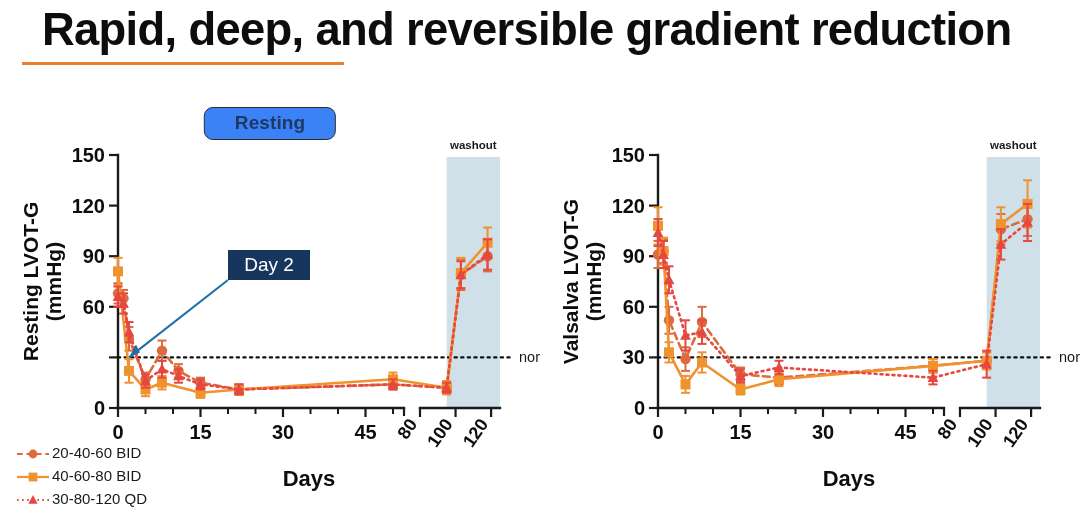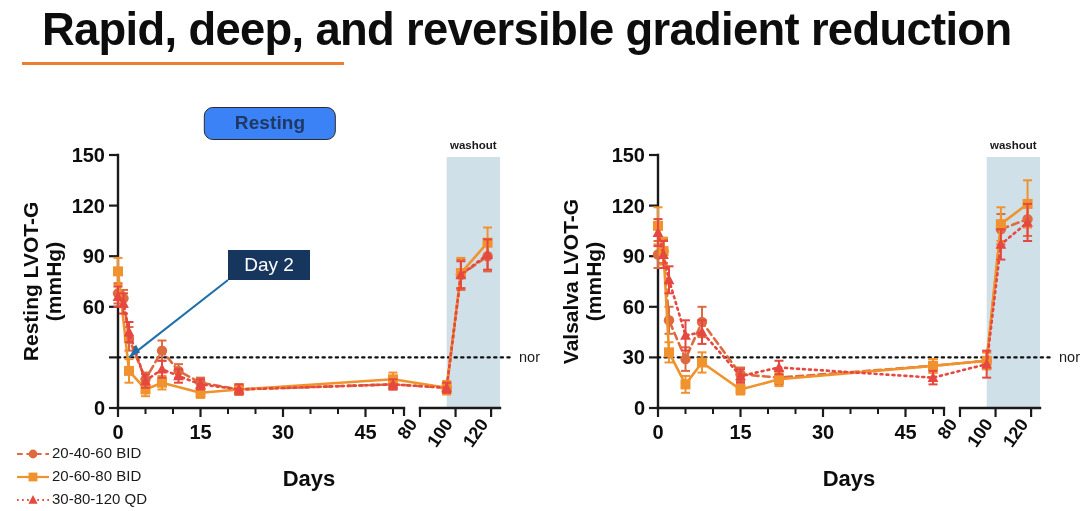--- a/index.html
+++ b/index.html
@@ -493,21 +493,21 @@
           <path d="M3 10 L35 10" stroke="#DD6B3F" stroke-width="2.2" fill="none" stroke-dasharray="5.720000000000001 3.74"></path>
           <circle cx="19" cy="10" r="4.4" fill="#DD6B3F"></circle>
         </svg>
       <span class="legend-label">20-40-60 BID</span>
     </div>
     <div class="legend-row">
       <svg class="legend-key" id="lk1" viewBox="0 0 38 20">
           <path d="M3 10 L35 10" stroke="#F0922E" stroke-width="2.2" fill="none"></path>
           <rect x="14.6" y="5.6" width="8.8" height="8.8" fill="#F0922E"></rect>
         </svg>
-      <span class="legend-label">20-60-80 BID</span>
+      <span class="legend-label">40-60-80 BID</span>
     </div>
     <div class="legend-row">
       <svg class="legend-key" id="lk2" viewBox="0 0 38 20">
           <path d="M3 10 L35 10" stroke="#E6473F" stroke-width="2.2" fill="none" stroke-dasharray="1.6500000000000001 3.4100000000000006"></path>
           <polygon points="19,5 23.6,13.8 14.4,13.8" fill="#E6473F"></polygon>
         </svg>
       <span class="legend-label">30-80-120 QD</span>
     </div>
   </div>
 

